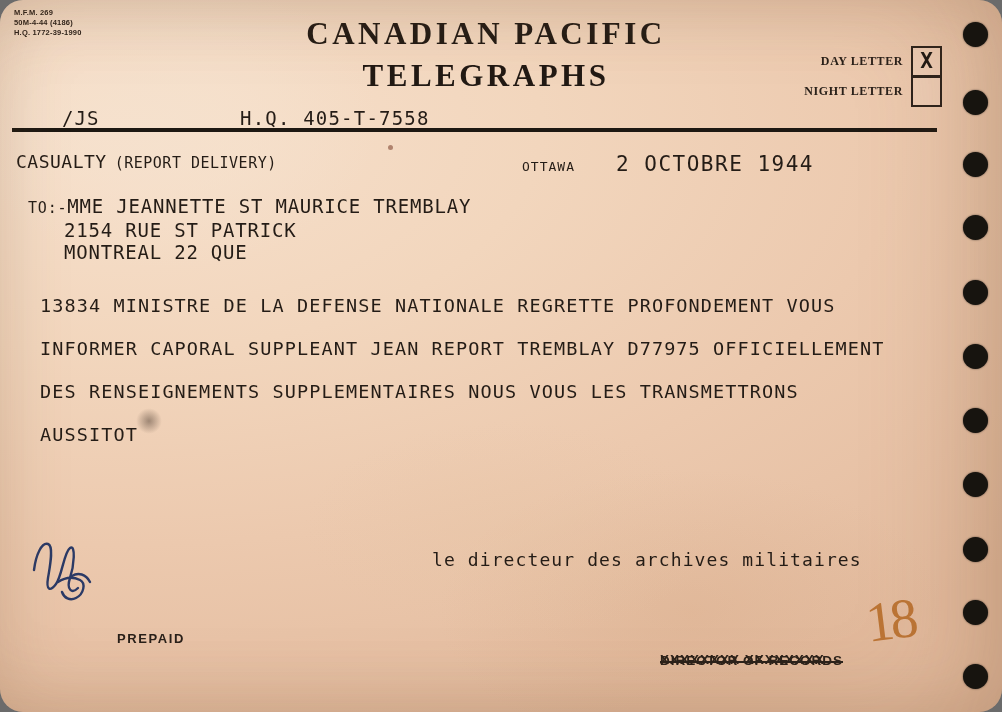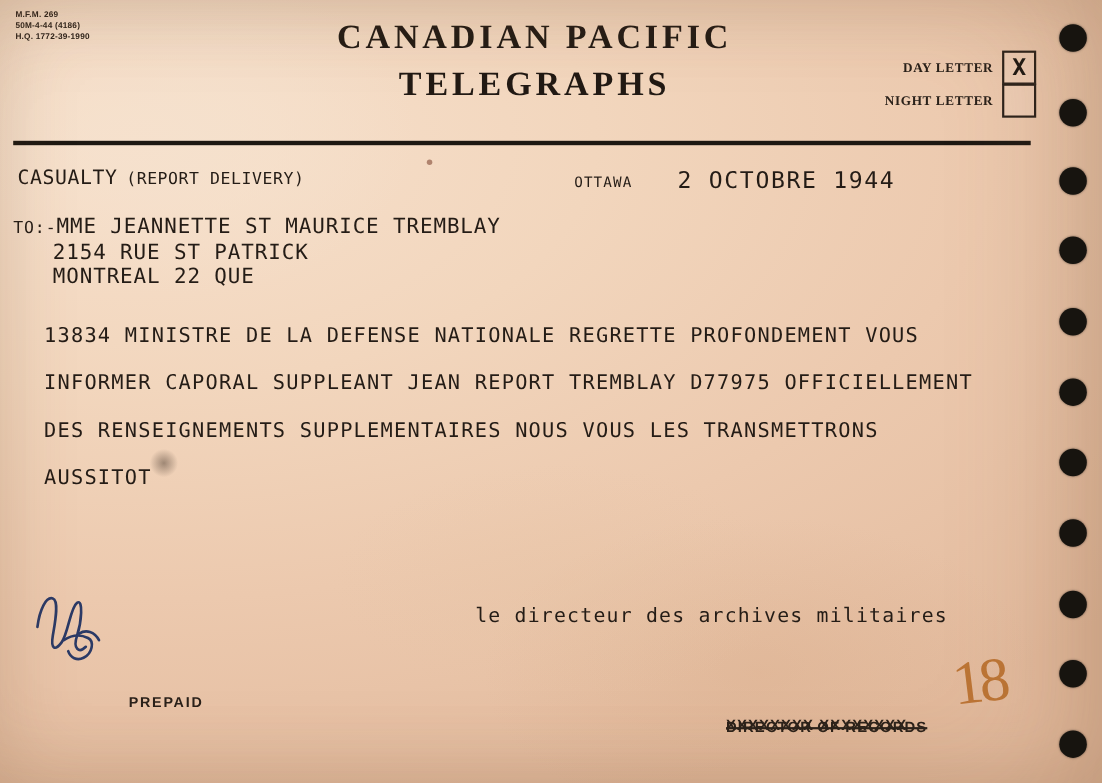--- a/index.html
+++ b/index.html
@@ -9,20 +9,21 @@
   }
   #telegram {
     position: relative;
     width: 1002px;
     height: 712px;
     overflow: hidden;
     background:
       radial-gradient(ellipse 120% 90% at 12% 18%, #f7e1cd 0%, #f2d6bd 35%, #ecc9ae 65%, #e3bb9e 100%);
     font-family: "DejaVu Sans Mono", monospace;
     color: #241c16;
+    border-radius: 23px;
   }
   
   #telegram .stain-a {
     position: absolute; left: -40px; top: -30px; width: 420px; height: 300px;
     background: radial-gradient(ellipse at center, rgba(245,225,205,0.85) 0%, rgba(245,225,205,0) 70%);
     pointer-events: none;
   }
   #telegram .stain-b {
     position: absolute; right: 60px; bottom: -40px; width: 500px; height: 280px;
     background: radial-gradient(ellipse at center, rgba(212,166,130,0.30) 0%, rgba(212,166,130,0) 72%);
@@ -169,21 +170,21 @@
   }
   .datestamp {
     position: absolute;
     left: 616px; top: 152px;
     font-size: 21px;
     letter-spacing: 1.5px;
   }
 
   .addr {
     position: absolute;
-    left: 12px; top: 195px;
+    left: 28px; top: 195px;
     font-size: 19px;
     line-height: 22px;
     letter-spacing: 0.8px;
   }
   .addr .to {
     font-size: 15px;
   }
   .addr .l2, .addr .l3 {
     margin-left: 36px;
   }
@@ -296,20 +297,24 @@
       </span>
     </div>
     <div class="cb-row">
       <span class="cb-label">NIGHT LETTER</span>
       <span class="cb-box">
         <span class="cb-mark"></span>
       </span>
     </div>
   </div>
 
+  <div class="ref-row">
+    <span class="ref-js">/JS</span>
+    <span class="ref-no">H.Q. 405-T-7558</span>
+  </div>
   <div class="rule"></div>
 
   <div class="dot-mark"></div>
 
   <div class="casualty">
     <span>CASUALTY</span><span class="paren">(REPORT DELIVERY)</span>
   </div>
   <div class="ottawa">OTTAWA</div>
   <div class="datestamp">2 OCTOBRE 1944</div>
 

